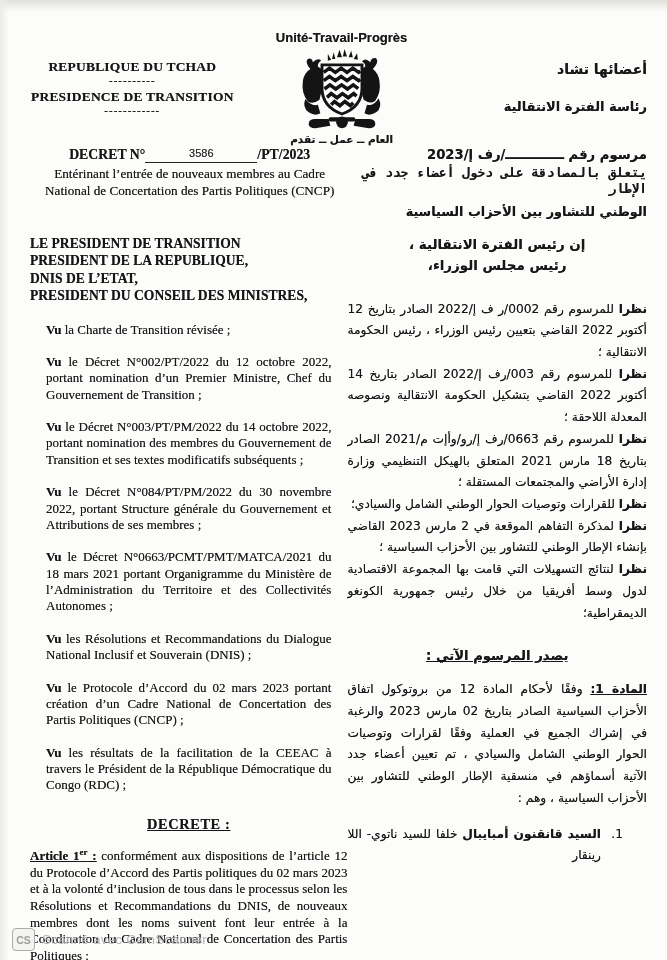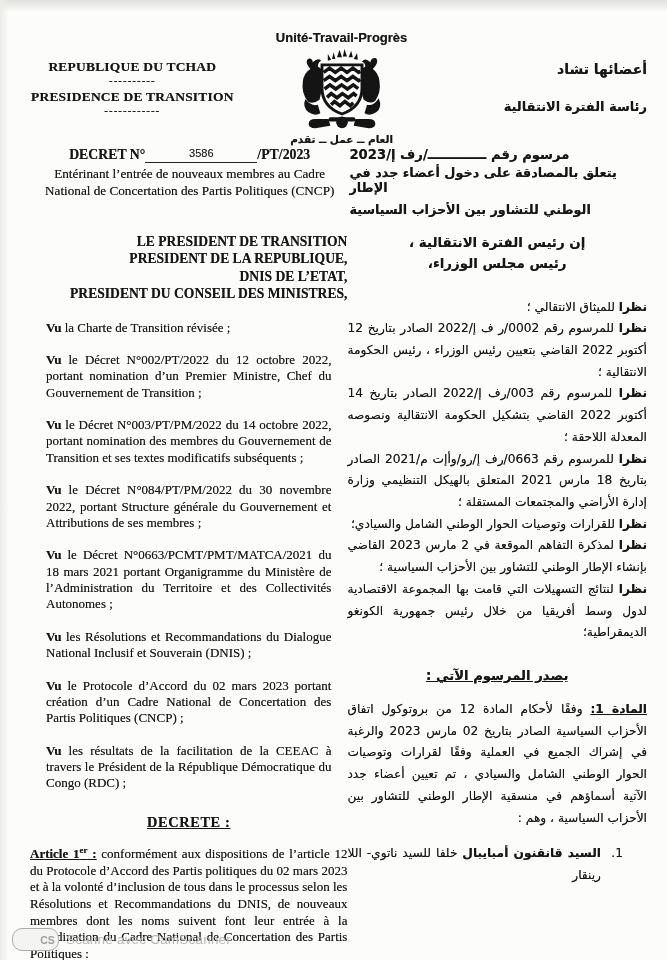--- a/index.html
+++ b/index.html
@@ -35,32 +35,32 @@
 
   
   .titles{display:flex;justify-content:space-between;margin-top:2px;}
   .title-fr{width:322px;text-align:center;font-size:13.2px;}
   .title-fr .num-line{font-weight:bold;font-size:13.8px;}
   .blank{display:inline-block;width:112px;border-bottom:1.2px solid #222;
     text-align:center;vertical-align:baseline;line-height:1;}
   .stamp-num{font-family:"Liberation Sans","DejaVu Sans",sans-serif;font-weight:normal;
     font-size:11px;position:relative;top:-2px;color:#2b2b2b;}
   .title-fr .sub{margin-top:2px;line-height:1.3;font-family:Liberation Serif, serif;}
-  .title-ar{width:300px;direction:rtl;text-align:left;
+  .title-ar{width:300px;direction:rtl;text-align:right;
     font-family:"DejaVu Sans",sans-serif;font-size:12.8px;font-weight:bold;}
   .title-ar .t1{font-size:13.2px;}
-  .title-ar .t2{margin-top:3px;font-weight:bold;}
+  .title-ar .t2{margin-top:3px;font-weight:bold;font-family:Liberation Mono, monospace;}
   .title-ar .t3{margin-top:7px;font-weight:bold;}
 
   
   .main{display:flex;justify-content:space-between;margin-top:16px;}
   .col-fr{width:320px;}
   .col-ar{width:302px;direction:rtl;font-family:"DejaVu Sans",sans-serif;}
 
-  .fr-heading{text-align:right;font-weight:bold;font-size:13.6px;line-height:1.28;}
+  .fr-heading{text-align:left;font-weight:bold;font-size:13.6px;line-height:1.28;}
   .ar-heading{text-align:center;font-weight:bold;font-size:13.4px;line-height:1.55;}
 
   .fr-visas{margin-top:17px;}
   .visa-fr{font-size:13px;line-height:1.26;text-align:justify;margin:16px;}
   .visa-fr b{font-weight:bold;}
 
   .ar-visas{margin-top:22px;}
   .visa-ar{font-size:12.2px;line-height:1.78;text-align:justify;margin:0;}
   .visa-ar b{font-weight:bold;}
 
@@ -84,22 +84,22 @@
   .list-ar{margin:14px 24px 0 0;}
   .li-ar{display:flex;font-size:12.2px;line-height:1.75;}
   .li-ar .num{width:22px;flex:none;}
   .li-ar .body{text-align:justify;}
   .li-ar b{font-weight:bold;}
 
   
   .wm{position:absolute;left:12px;bottom:9px;display:flex;align-items:center;gap:7px;
     font-family:"Liberation Sans","DejaVu Sans",sans-serif;color:#b3b3b3;}
   .wm-badge{display:flex;align-items:center;justify-content:center;
-    width:21px;height:21px;border:1.6px solid #ababab;border-radius:10px;
-    font-size:10.5px;font-weight:bold;color:#9e9e9e;background:#f4f4f2;padding-left:24px;}
+    width:21px;height:21px;border:1.6px solid #ababab;border-radius:4px;
+    font-size:10.5px;font-weight:bold;color:#9e9e9e;background:#f4f4f2;}
   .wm-text{font-size:13.5px;letter-spacing:.2px;color:#b6b6b6;}
 </style>
 </head>
 <body>
 
 <div class="page">
   <div class="content ink">
 
     <div class="hdr">
       <div class="hdr-left">
@@ -204,21 +204,20 @@
         </div>
       </div>
 
       <div class="col-ar">
         <div class="ar-heading">
           <div>إن رئيس الفترة الانتقالية ،</div>
           <div>رئيس مجلس الوزراء،</div>
         </div>
 
         <div class="ar-visas">
-          <p class="visa-ar"><b>نظرا</b><span> للميثاق الانتقالي ؛</span></p>
           <p class="visa-ar"><b>نظرا</b><span> للمرسوم رقم 0002/ر ف إ/2022 الصادر بتاريخ 12 أكتوبر 2022 القاضي بتعيين رئيس الوزراء ، رئيس الحكومة الانتقالية ؛</span></p>
           <p class="visa-ar"><b>نظرا</b><span> للمرسوم رقم 003/رف إ/2022 الصادر بتاريخ 14 أكتوبر 2022 القاضي بتشكيل الحكومة الانتقالية ونصوصه المعدلة اللاحقة ؛</span></p>
           <p class="visa-ar"><b>نظرا</b><span> للمرسوم رقم 0663/رف إ/رو/وأإت م/2021 الصادر بتاريخ 18 مارس 2021 المتعلق بالهيكل التنظيمي وزارة إدارة الأراضي والمجتمعات المستقلة ؛</span></p>
           <p class="visa-ar"><b>نظرا</b><span> للقرارات وتوصيات الحوار الوطني الشامل والسيادي؛</span></p>
           <p class="visa-ar"><b>نظرا</b><span> لمذكرة التفاهم الموقعة في 2 مارس 2023 القاضي بإنشاء الإطار الوطني للتشاور بين الأحزاب السياسية ؛</span></p>
           <p class="visa-ar"><b>نظرا</b><span> لنتائج التسهيلات التي قامت بها المجموعة الاقتصادية لدول وسط أفريقيا من خلال رئيس جمهورية الكونغو الديمقراطية؛</span></p>
         </div>
 
         <div class="decrete-ar">يصدر المرسوم الآتي :</div>
 

